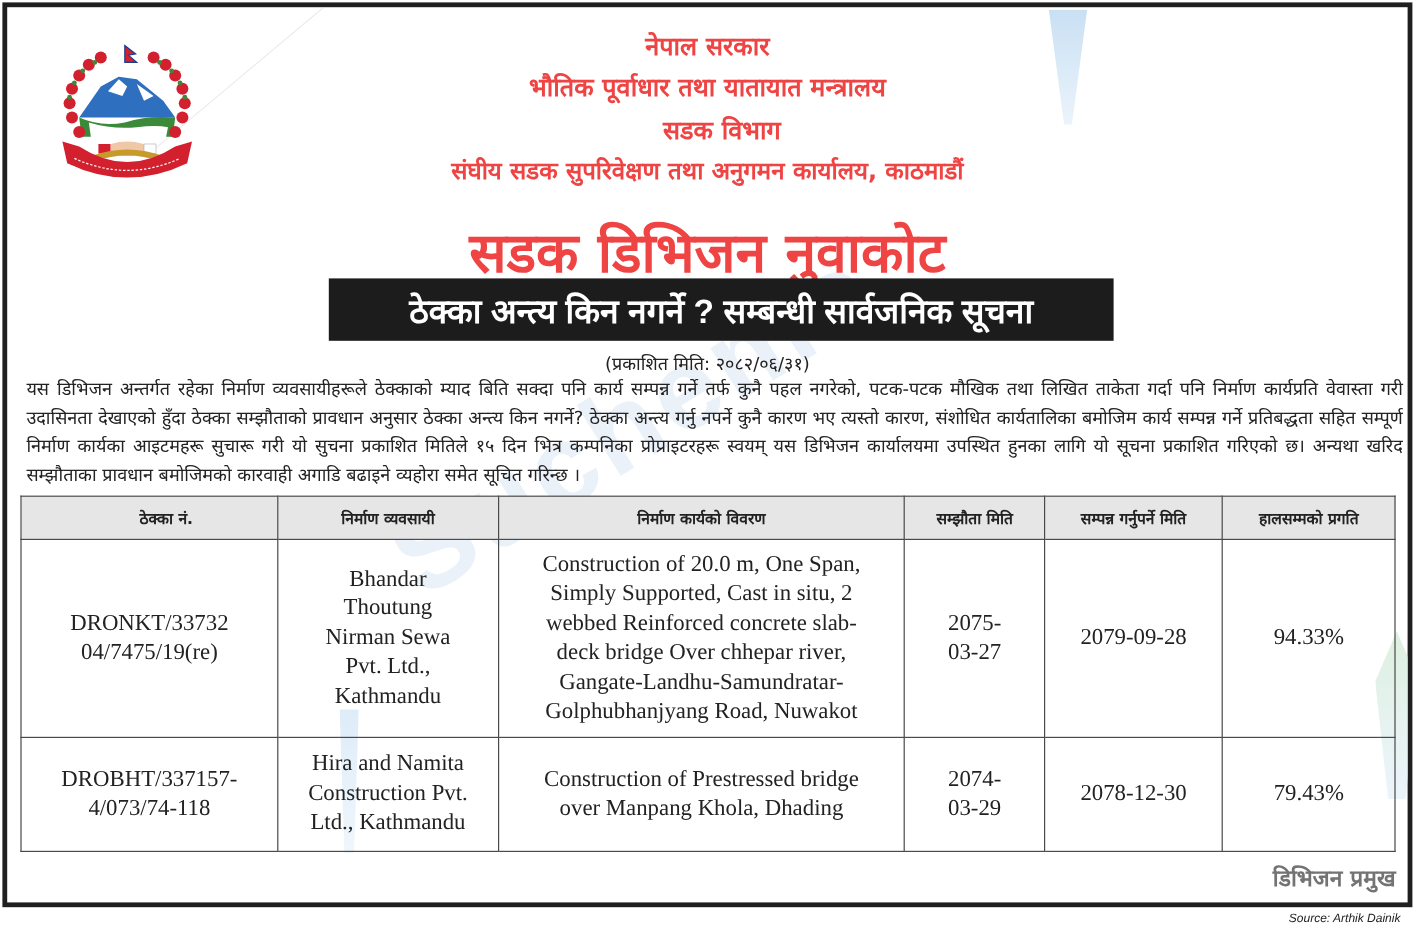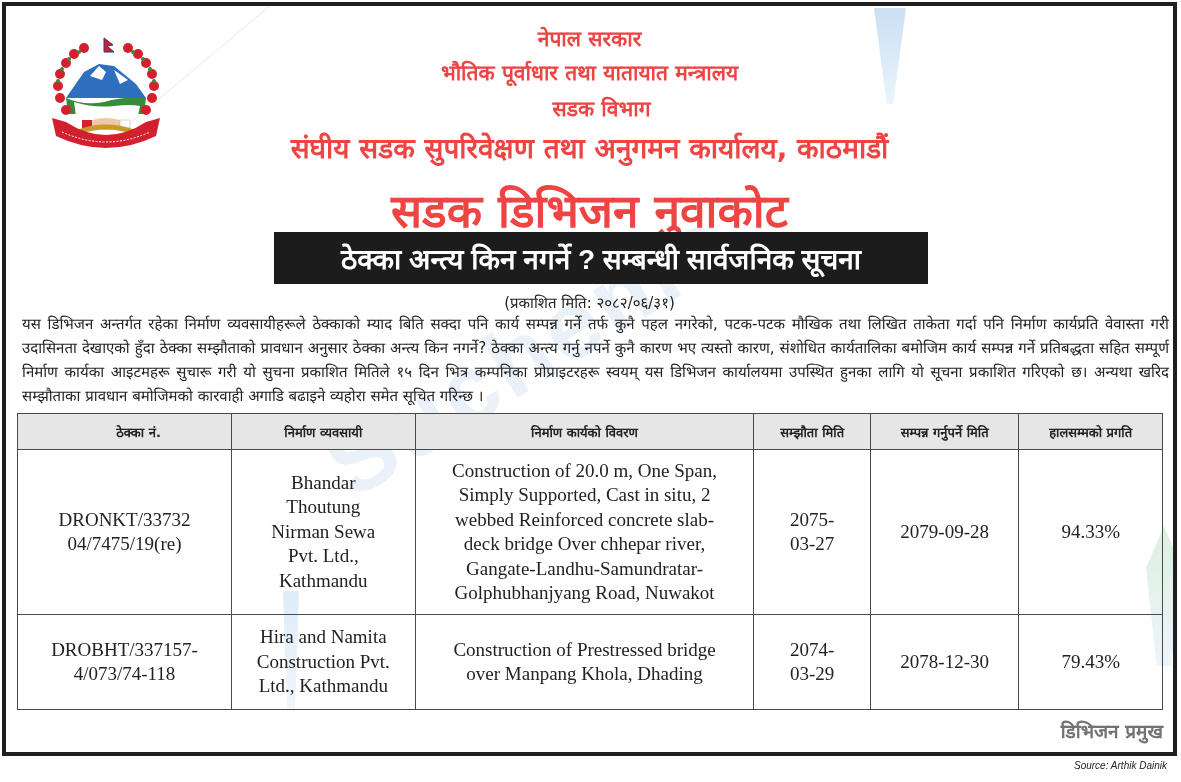--- a/index.html
+++ b/index.html
@@ -42,21 +42,21 @@
     }
 
     .emblem { position: absolute; left: 38px; top: 30px; width: 124px; height: 120px; }
     .h-line {
       position: absolute; left: 0; width: 100%; text-align: center;
       font-family: "DejaVu Sans", sans-serif; font-weight: bold; color: #ef4444;
     }
     .h1 { top: 18px; font-size: 21px; left: 0; }
     .h2 { top: 52px; font-size: 21px; }
     .h3 { top: 88px; font-size: 21px; padding-left: 24px; }
-    .h4 { top: 122px; font-size: 28px; left: 0px; }
+    .h4 { top: 122px; font-size: 20px; left: 0px; }
     .h5 { top: 172px; font-size: 46px; }
     .title-bar {
       position: absolute; left: 268px; top: 226px; width: 654px; height: 52px;
       background: #1c1c1c; color: #ffffff; font-weight: bold; font-size: 28px;
       display: flex; align-items: center; justify-content: center;
       font-family: Liberation Sans, sans-serif;
     }
     .pub-date {
       position: absolute; left: 0; top: 286px; width: 100%; text-align: center;
       font-size: 15px; color: #222;

